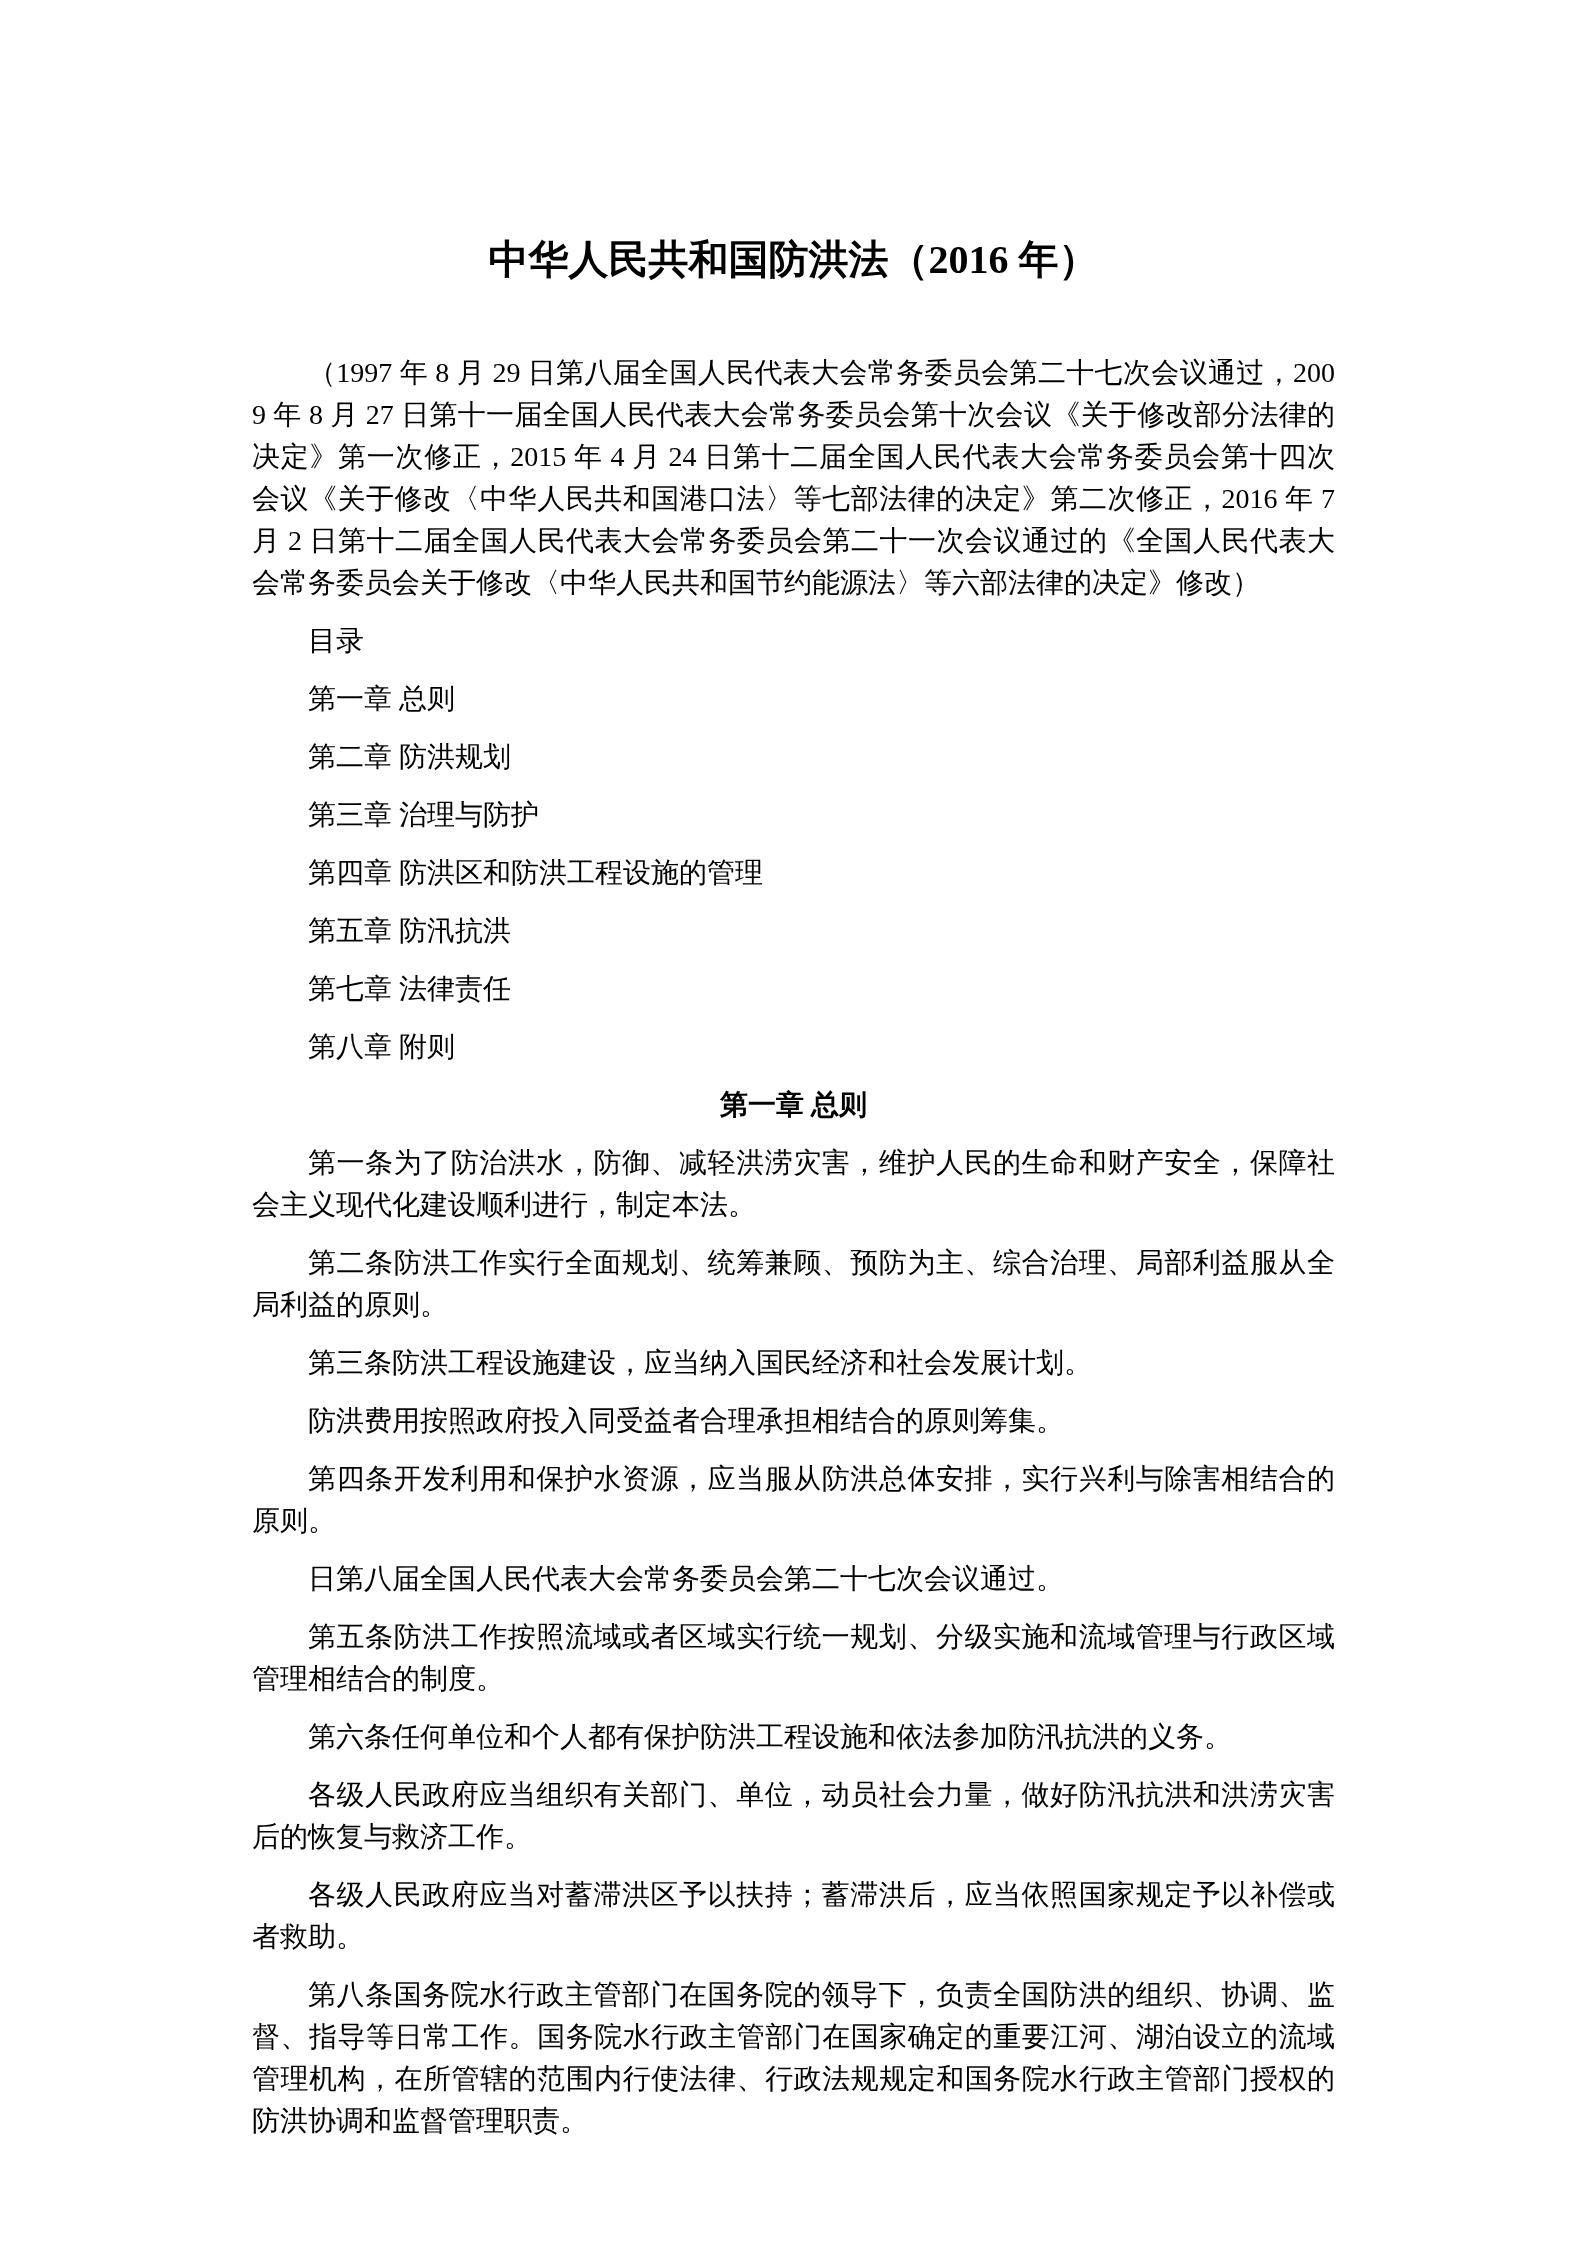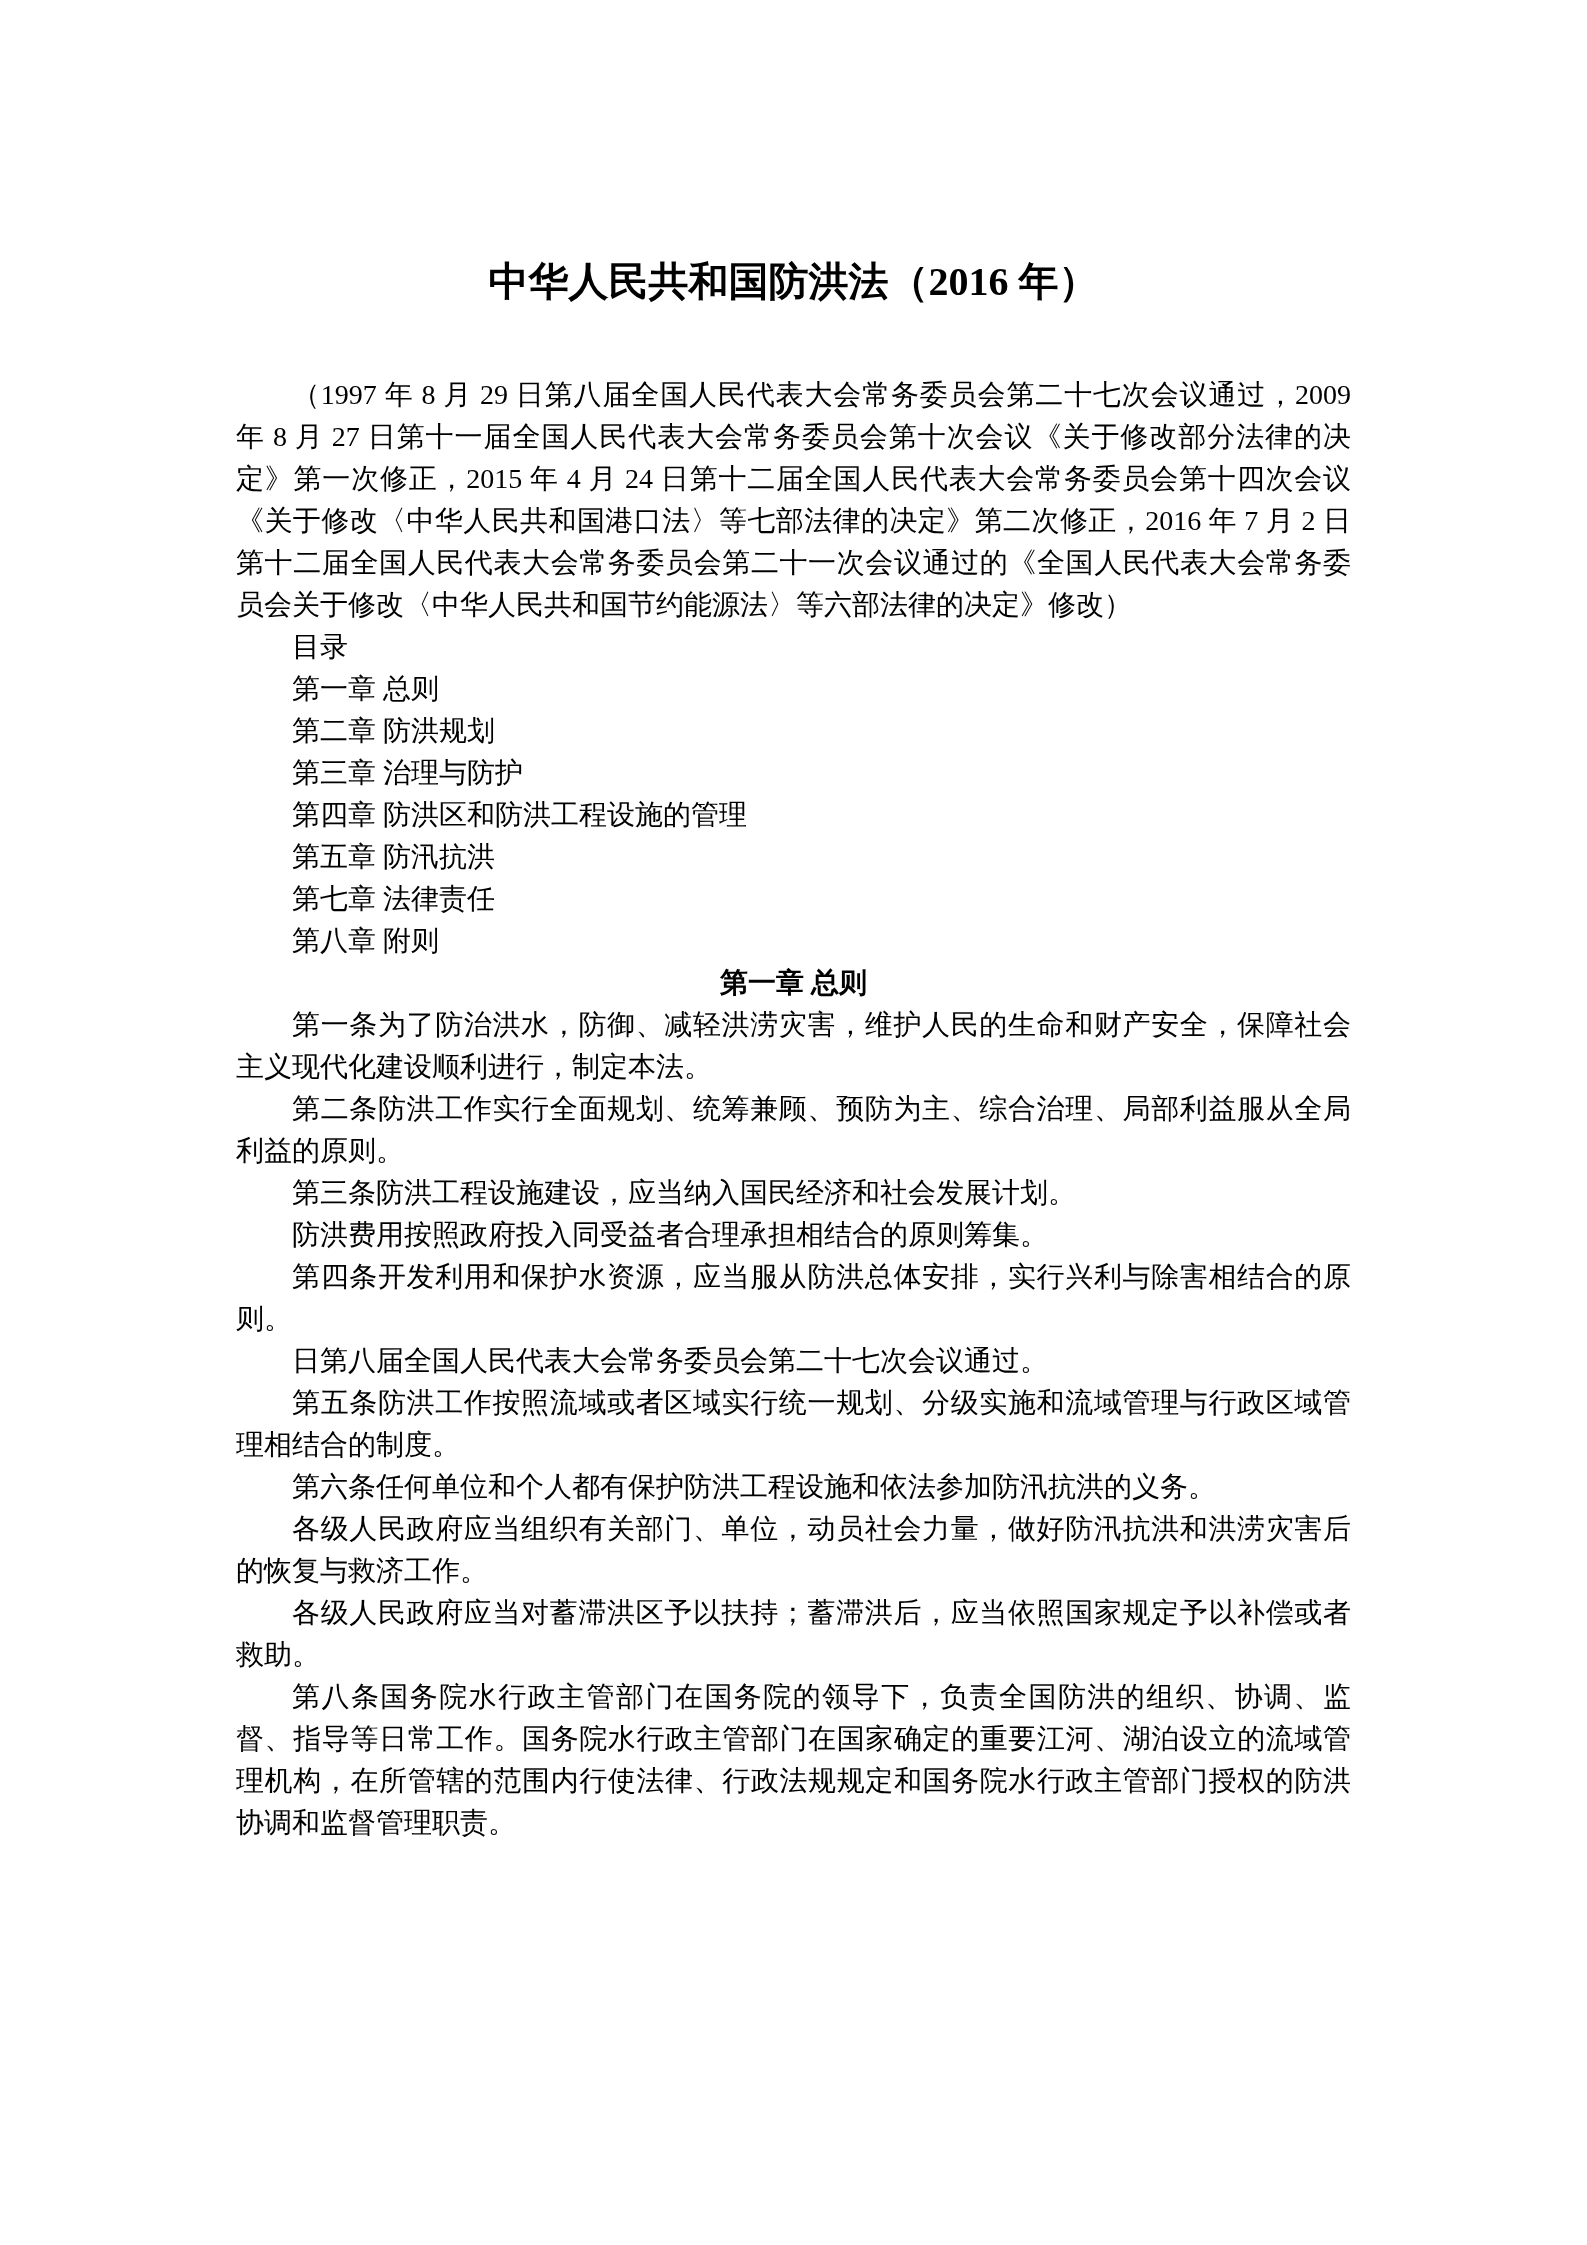--- a/index.html
+++ b/index.html
@@ -12,35 +12,35 @@
     width: 1587px;
     height: 2245px;
     background: #ffffff;
     color: #000000;
     font-family: "Liberation Serif", "DejaVu Serif", serif;
     overflow: hidden;
     box-sizing: border-box;
   }
   .content {
     position: absolute;
-    top: 254px;
+    top: 232px;
     left: 236px;
     width: 1115px;
   }
   .doc-title {
     font-size: 40px;
     font-weight: bold;
     line-height: 56px;
     text-align: center;
     margin: 0 0 64px 0;
   }
   .para {
     font-size: 28px;
     line-height: 42px;
-    margin: 0;
+    margin: 16px;
     text-indent: 2em;
     text-align: justify;
     word-break: break-all;
   }
   .chapter-heading {
     text-indent: 0;
     text-align: center;
     font-weight: bold;
   }
 </style>

